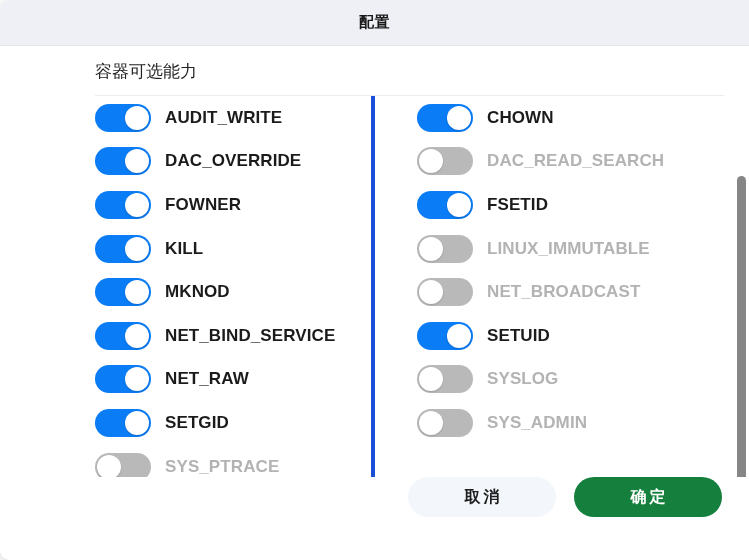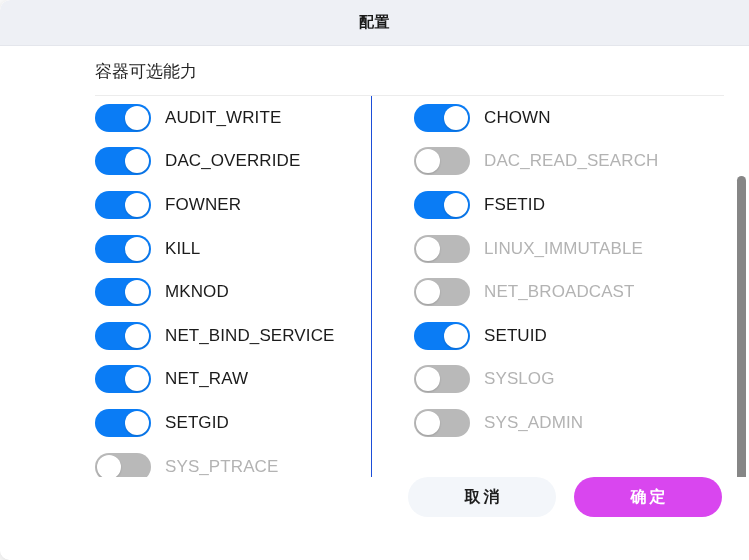--- a/index.html
+++ b/index.html
@@ -85,29 +85,30 @@
     display: flex;
   }
 
   .caps-col {
     width: 320px;
     padding-left: 47px;
     box-sizing: border-box;
   }
   .caps-col.right {
     padding-left: 42px;
-    border-left: 1px solid #1d4ed8;
+    border-left: 4px solid #1d4ed8;
     margin-left: 3px;
   }
 
   .cap-row {
     height: 43.6px;
     display: flex;
     align-items: center;
     gap: 14px;
+    font-weight: bold;
   }
 
   
   .toggle {
     width: 56px;
     height: 28px;
     border-radius: 14px;
     position: relative;
     flex: 0 0 auto;
     background: #b9b9b9;
@@ -184,21 +185,21 @@
     height: 40px;
     box-sizing: border-box;
   }
   .btn-cancel {
     width: 148px;
     background: #f3f6fa;
     color: #1d1d1d;
   }
   .btn-confirm {
     width: 148px;
-    background: #d946ef;
+    background: #15803d;
     color: #ffffff;
   }
 </style>
 </head>
 <body>
 
 <div class="dialog">
 
   <div class="dlg-header">
     <div class="dlg-title">配置</div>

